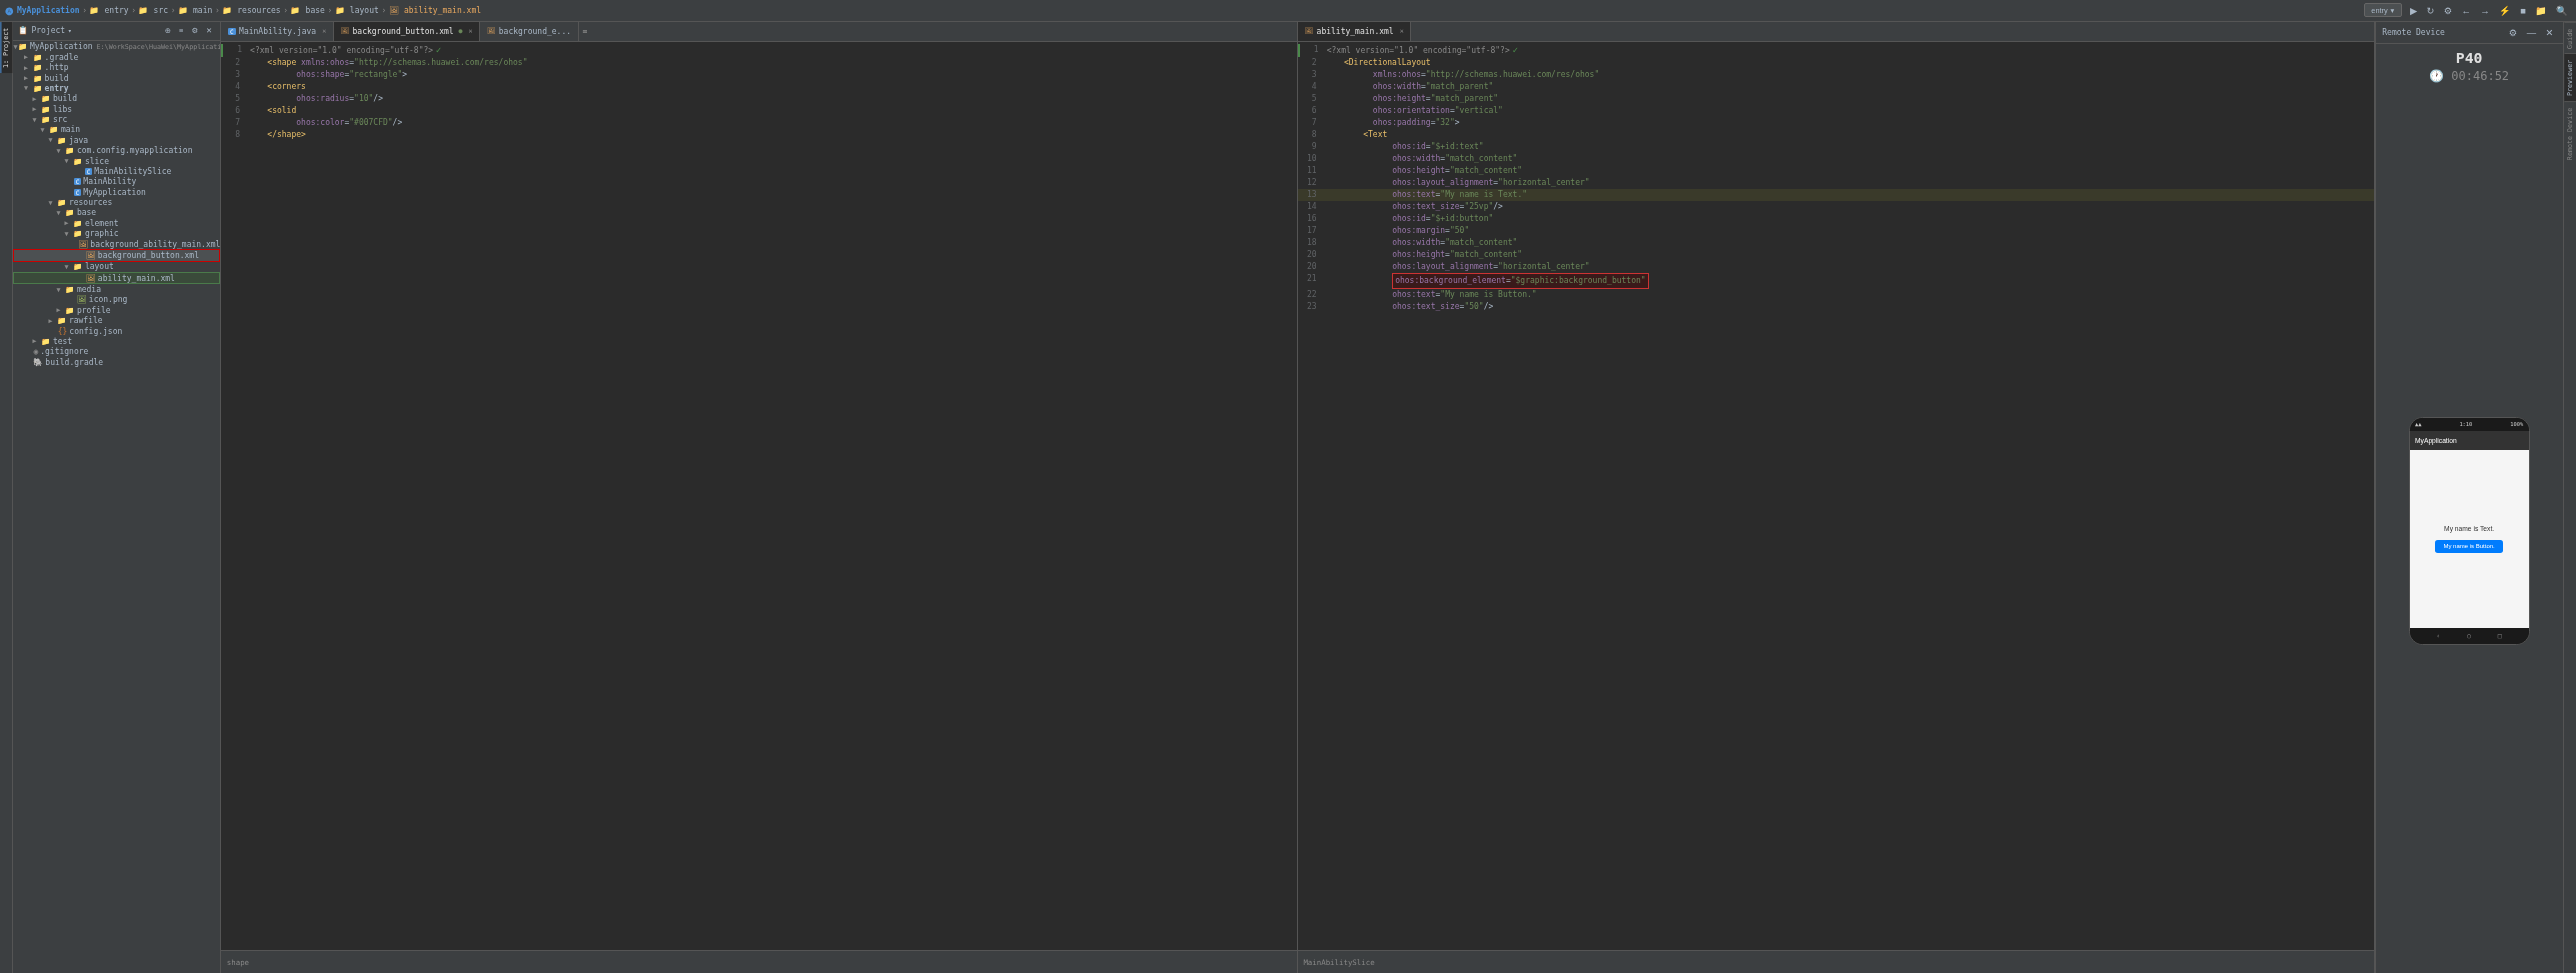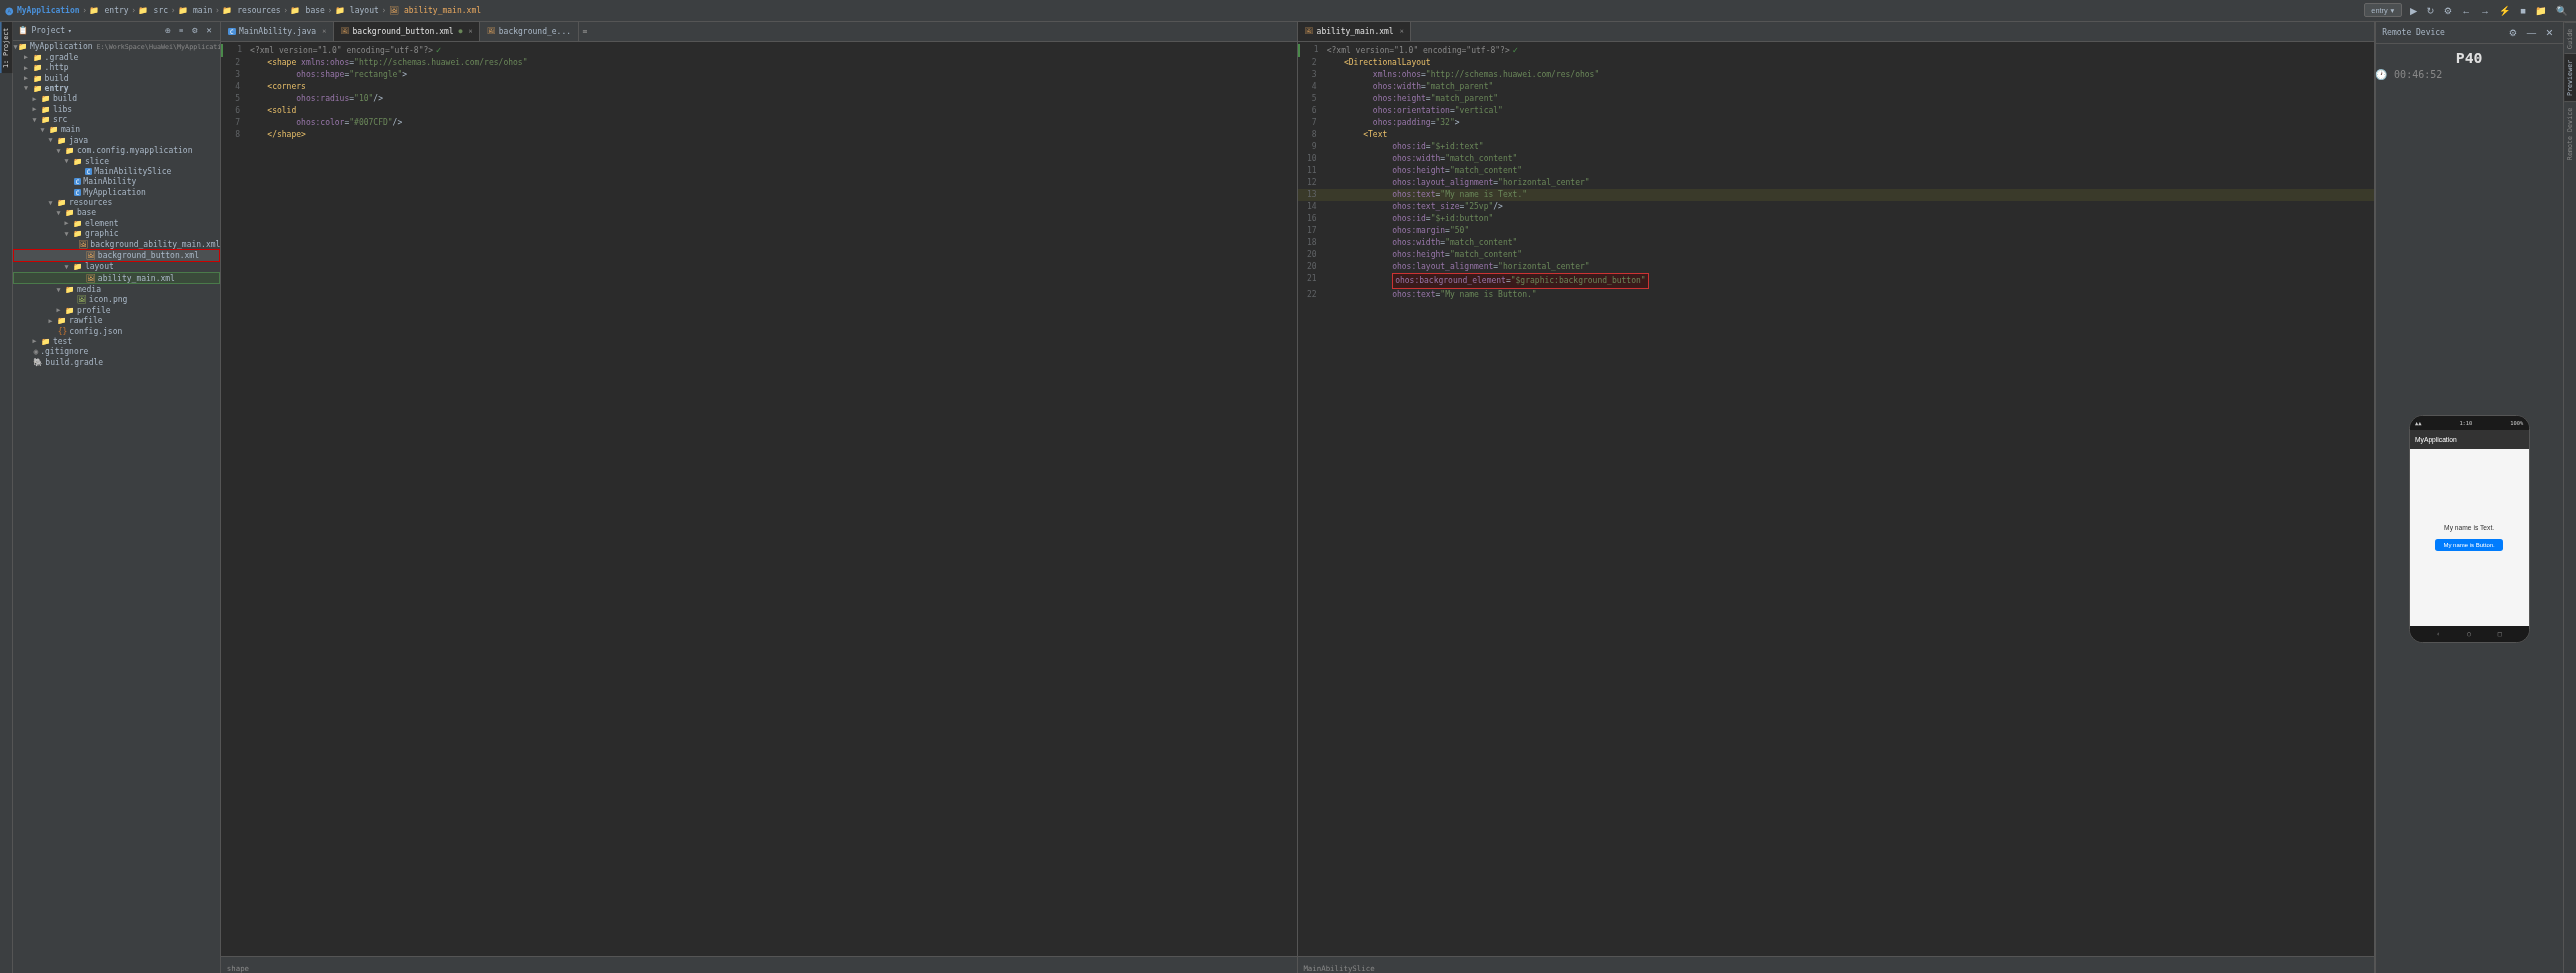--- a/index.html
+++ b/index.html
@@ -44,21 +44,21 @@
       display: flex; align-items: center; padding: 0 6.7px; height: 100%; border-right: 0.7px solid #555; cursor: pointer; font-size: 8px; color: #a9b7c6; gap: 3.4px; white-space: nowrap; flex-shrink: 0;
     }
     .tab.active { background: #2b2b2b; color: #e0e0e0; }
     .tab-close { color: #888; font-size: 6.7px; margin-left: 2.7px; cursor: pointer; }
     .tab-split { color: #888; padding: 0 4px; }
 
     
     .editors-area { display: flex; flex: 1; overflow: hidden; }
     .editor-pane { display: flex; flex-direction: column; flex: 1; overflow: hidden; border-right: 0.7px solid #555; }
     .editor-content { flex: 1; overflow: auto; background: #2b2b2b; }
-    .editor-status { height: 17px; background: #3c3f41; border-top: 0.7px solid #555; display: flex; align-items: flex-end; padding: 0 5.4px; font-size: 7.4px; color: #888; }
+    .editor-status { height: 23px; background: #3c3f41; border-top: 0.7px solid #555; display: flex; align-items: center; padding: 0 5.4px; font-size: 7.4px; color: #888; }
 
     
     .code-lines { padding: 2.7px 0; }
     .code-line { display: flex; min-height: 12px; font-size: 8px; line-height: 12px; }
     .line-num { width: 24px; text-align: right; padding-right: 5.4px; color: #606366; user-select: none; flex-shrink: 0; }
     .line-content { flex: 1; padding-left: 2.7px; white-space: pre; }
     .line-highlight { background: #3a3a2a; }
     .line-modified-left-green { border-left: 2px solid #4a8a4a; }
 
     
@@ -71,21 +71,21 @@
     .phone-status-bar { background: #1a1a1a; height: 13.4px; display: flex; align-items: center; justify-content: space-between; padding: 0 5.4px; font-size: 5.4px; color: #ccc; }
     .phone-screen { flex: 1; background: #f5f5f5; display: flex; flex-direction: column; }
     .phone-app-bar { background: #333; height: 19px; display: flex; align-items: center; padding: 0 5.4px; }
     .phone-app-title { color: white; font-size: 6.7px; font-family: sans-serif; }
     .phone-content { flex: 1; display: flex; flex-direction: column; align-items: center; justify-content: center; gap: 8px; padding: 6.7px; }
     .phone-text { font-size: 6.7px; font-family: sans-serif; color: #333; }
     .phone-button { background: #007CFD; color: white; font-size: 6px; font-family: sans-serif; padding: 3.4px 8px; border-radius: 2.7px; }
     .phone-nav { height: 16px; background: #1a1a1a; display: flex; align-items: center; justify-content: space-around; padding: 0 13.4px; }
     .phone-nav-icon { color: #888; font-size: 6.7px; }
     .device-name { text-align: center; font-size: 14.8px; font-weight: bold; color: #e0e0e0; margin: 5.4px 0 2.7px; }
-    .device-time { text-align: left; font-size: 10px; color: #888; margin-bottom: 5.4px; }
+    .device-time { text-align: center; font-size: 12px; color: #888; margin-bottom: 5.4px; }
 
     
     .side-tabs { width: 13.4px; background: #3c3f41; display: flex; flex-direction: column; border-left: 0.7px solid #555; }
     .side-tab { writing-mode: vertical-rl; transform: rotate(180deg); font-size: 6.7px; color: #888; padding: 5.4px 2px; cursor: pointer; border-bottom: 0.7px solid #555; }
     .side-tab.active { color: #a9b7c6; background: #2b2b2b; }
 
     
     .left-vtab { width: 13.4px; background: #3c3f41; border-right: 0.7px solid #555; display: flex; flex-direction: column; }
     .left-vtab-item { writing-mode: vertical-lr; transform: rotate(180deg); font-size: 6.7px; color: #888; padding: 5.4px 2px; cursor: pointer; }
     .left-vtab-item.active { color: #e0e0e0; background: #2b2b2b; border-right: 1.3px solid #4a90d9; }
@@ -498,20 +498,24 @@
             <span class="line-content">              <span style="color:#9876aa;">ohos:layout_alignment</span>=<span style="color:#6a8759;">"horizontal_center"</span></span>
           </div>
           <div class="code-line">
             <span class="line-num">21</span>
             <span class="line-content">              <span style="border: 1px solid #cc3333; background: #3a1a1a; padding: 0.7px 2px; display:inline-block;"><span style="color:#9876aa;">ohos:background_element</span>=<span style="color:#6a8759;">"$graphic:background_button"</span></span></span>
           </div>
           <div class="code-line">
             <span class="line-num">22</span>
             <span class="line-content">              <span style="color:#9876aa;">ohos:text</span>=<span style="color:#6a8759;">"My name is Button."</span></span>
           </div>
+          <div class="code-line">
+            <span class="line-num">23</span>
+            <span class="line-content">              <span style="color:#9876aa;">ohos:text_size</span>=<span style="color:#6a8759;">"50"</span>/&gt;</span>
+          </div>
         </div>
       </div>
       <div class="editor-status">
         <span>MainAbilitySlice</span>
       </div>
     </div>
   </div>
 
   <div class="right-panel">
     <div class="right-panel-header">

